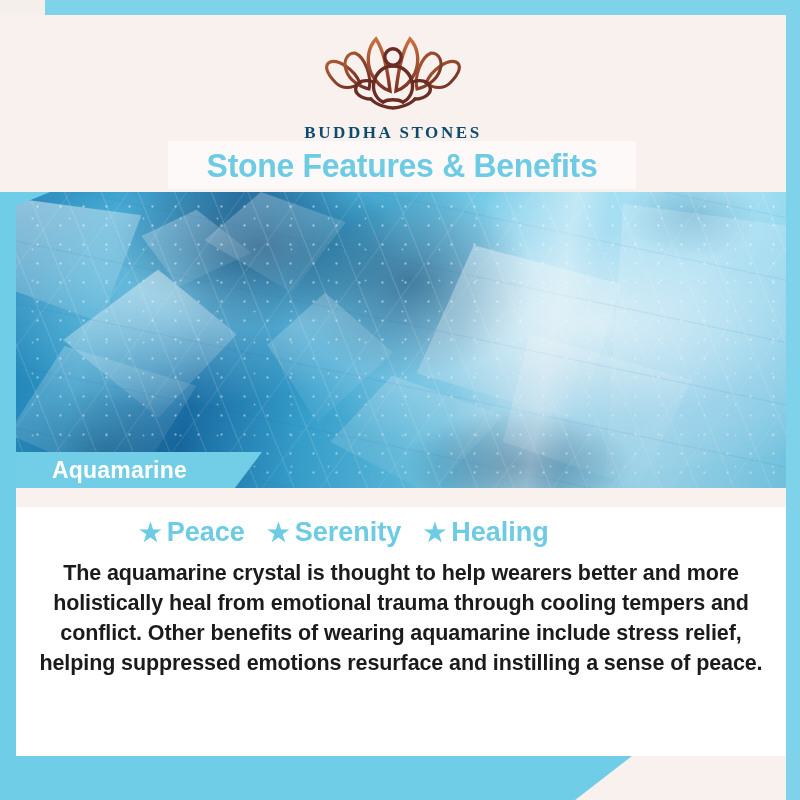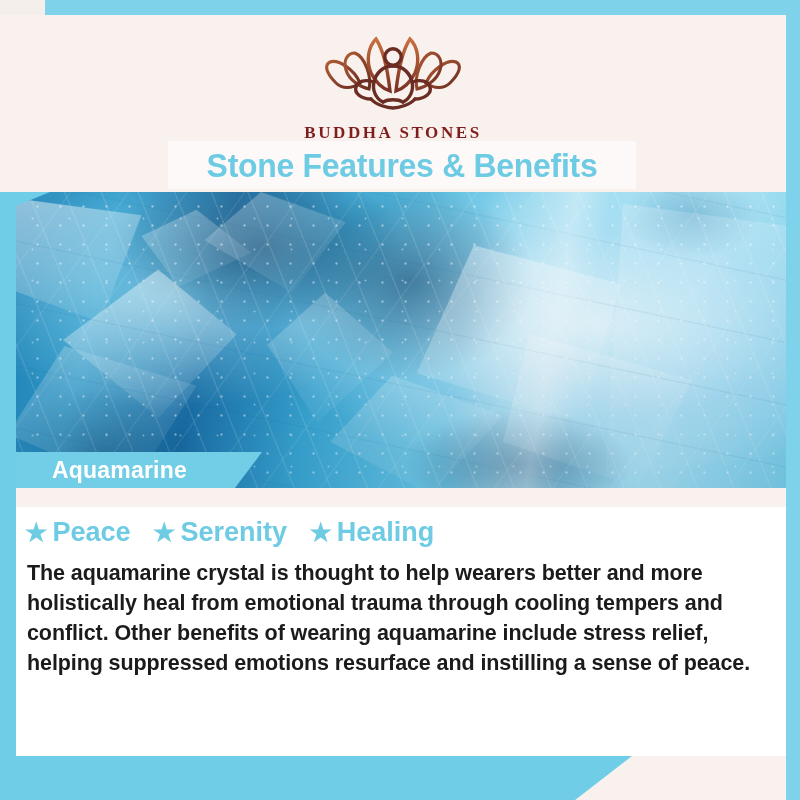--- a/index.html
+++ b/index.html
@@ -49,21 +49,21 @@
     display: block;
     margin: 0 auto;
   }
   .logo-text {
     display: block;
     margin-top: 2px;
     font-family: "Liberation Serif", serif;
     font-size: 17px;
     font-weight: 700;
     letter-spacing: 2.6px;
-    color: #7f1d1d;
+    color: #0c4a6e;
   }
 
   
   .title-band {
     position: absolute;
     left: 168px;
     top: 141px;
     width: 468px;
     height: 48px;
     background: #fdf9f8;
@@ -195,21 +195,21 @@
     top: 507px;
     width: 770px;
     height: 249px;
     background: #ffffff;
   }
   .keywords {
     position: absolute;
     left: 0;
     top: 9px;
     width: 656px;
-    text-align: left;
+    text-align: center;
     white-space: nowrap;
   }
   .kw {
     display: inline-block;
     font-family: "Liberation Sans Narrow", "Liberation Sans", sans-serif;
     font-size: 27px;
     font-weight: 700;
     color: #6ecbe4;
     vertical-align: middle;
     margin: 0 9px;
@@ -228,21 +228,21 @@
     position: absolute;
     left: 11px;
     top: 51px;
     width: 748px;
     font-family: "Liberation Sans Narrow", "Liberation Sans", sans-serif;
     font-size: 21.5px;
     font-weight: 700;
     line-height: 30px;
     color: #1b1b1b;
     letter-spacing: -0.1px;
-    text-align: left;
+    text-align: center;
   }
 
   
   .bottom-band {
     position: absolute;
     left: 0;
     top: 756px;
     width: 632px;
     height: 44px;
     background: #6fcde7;

